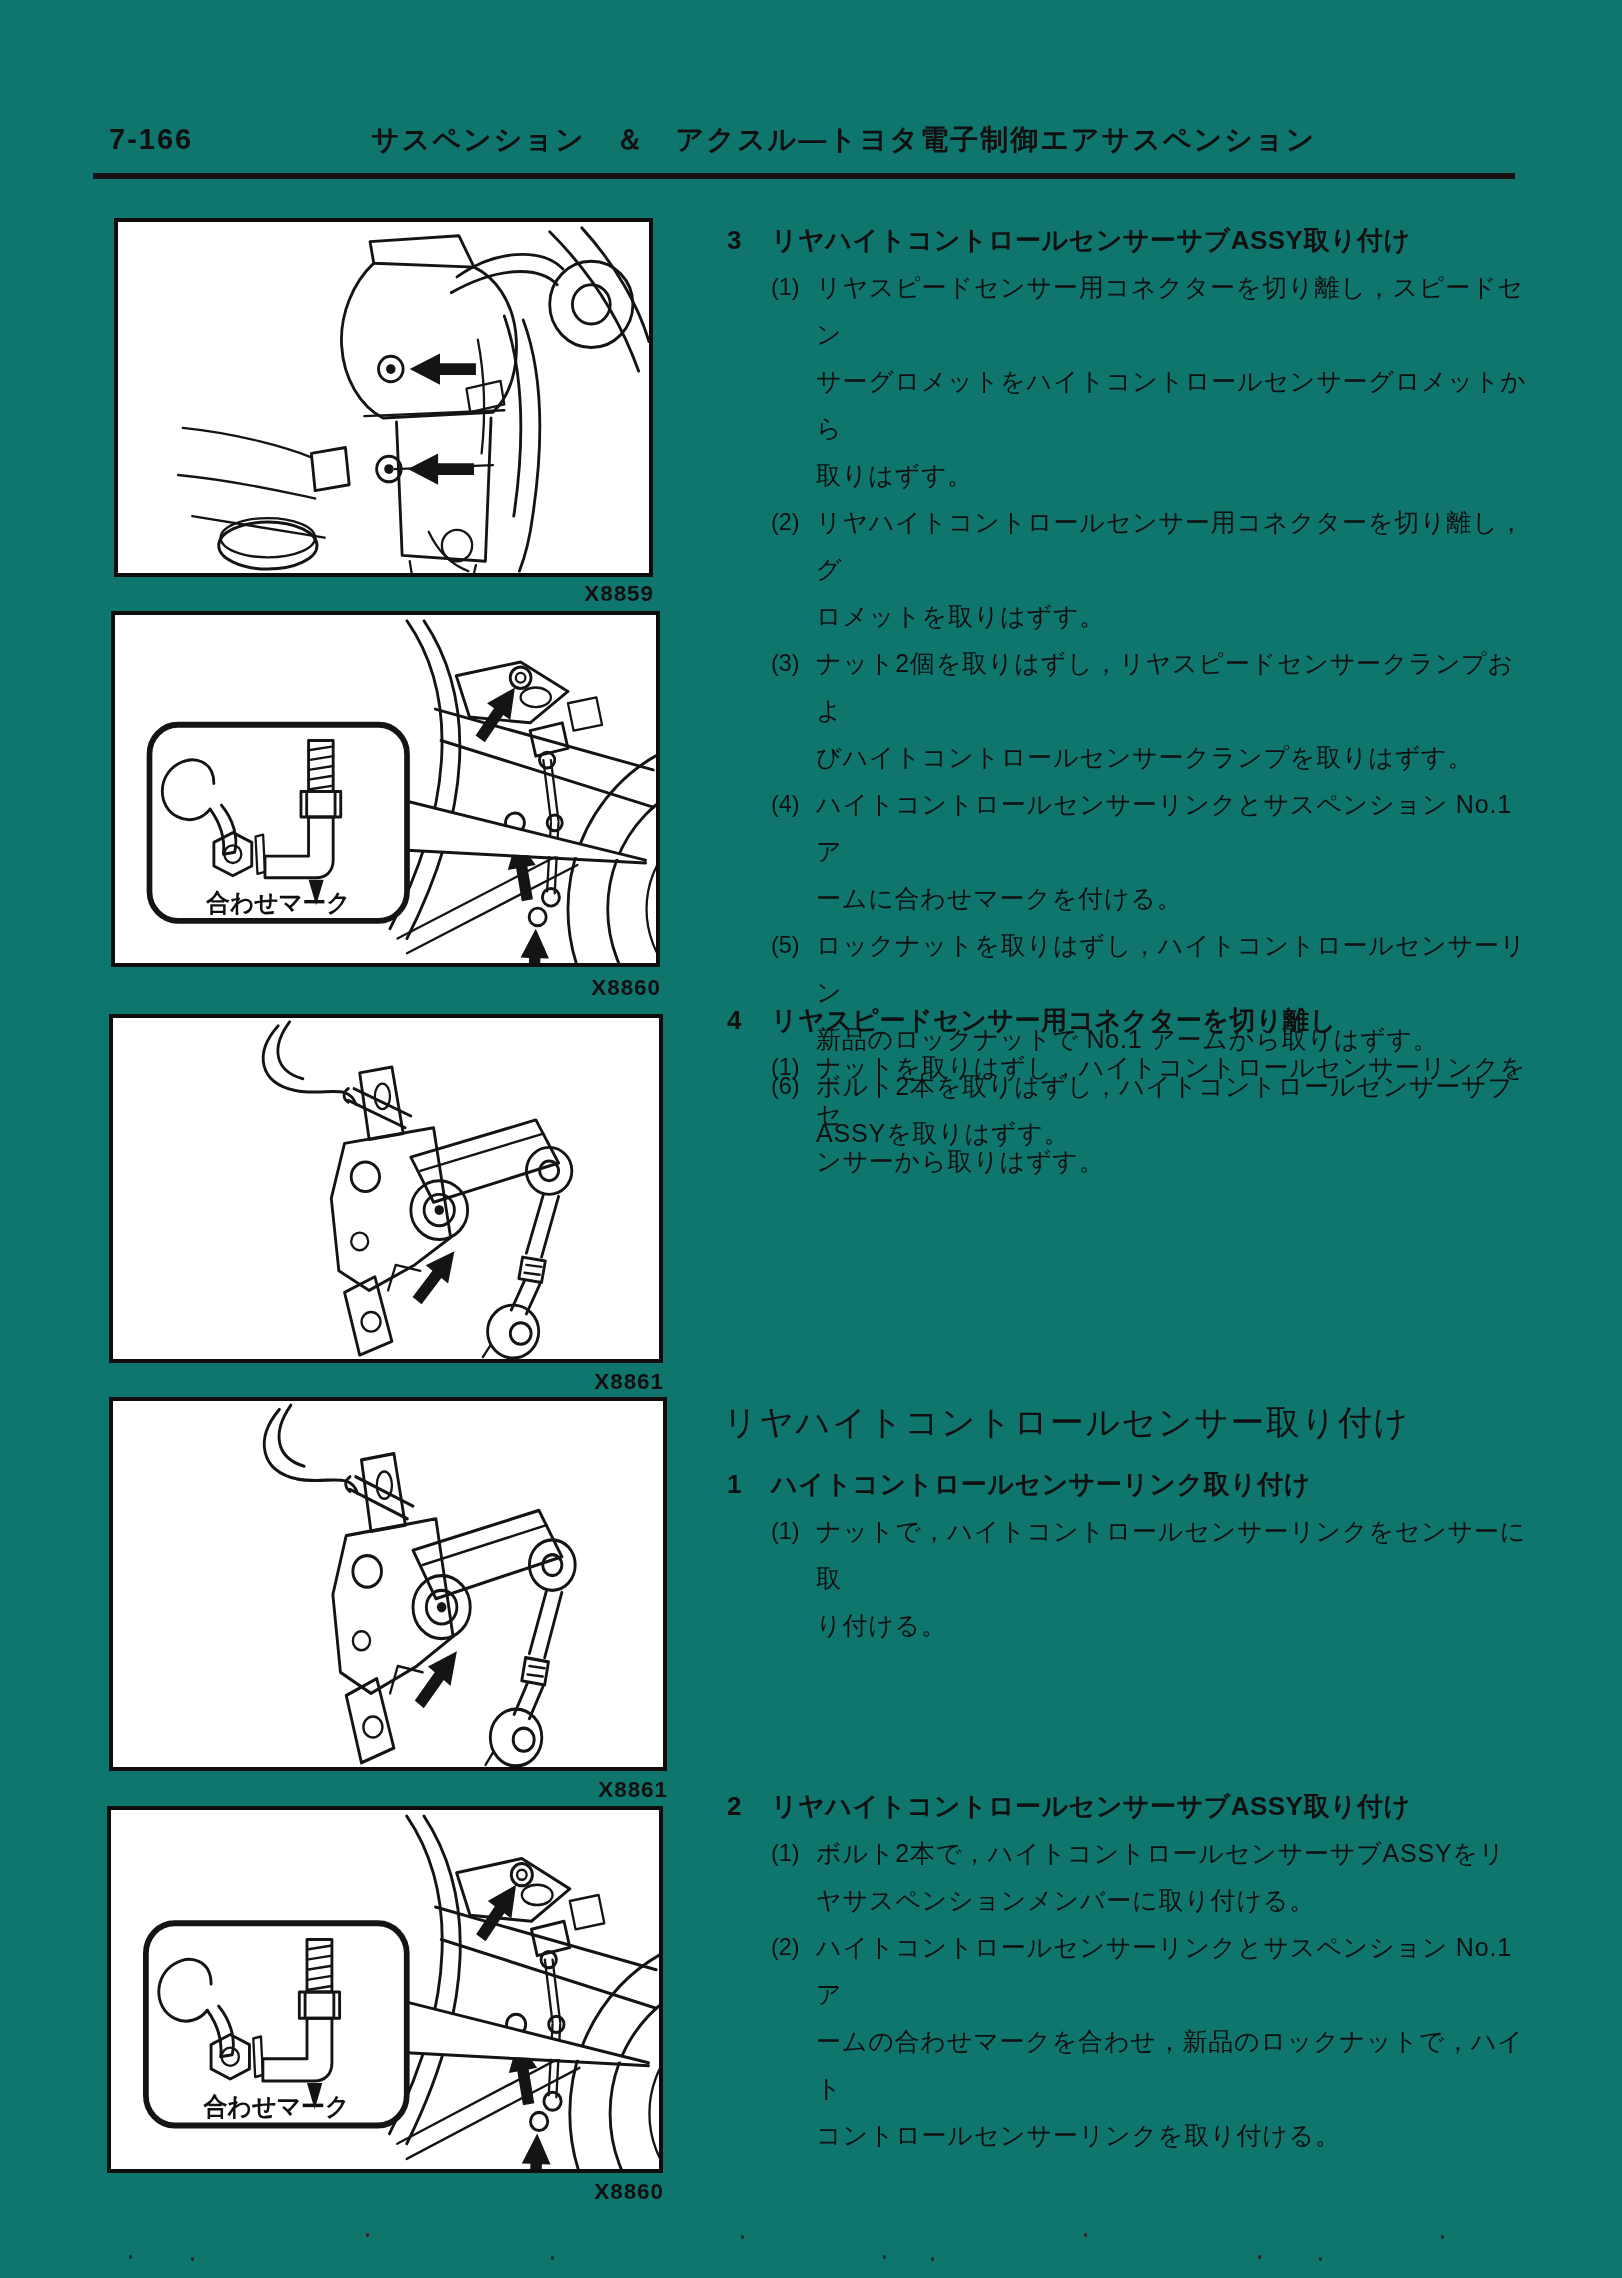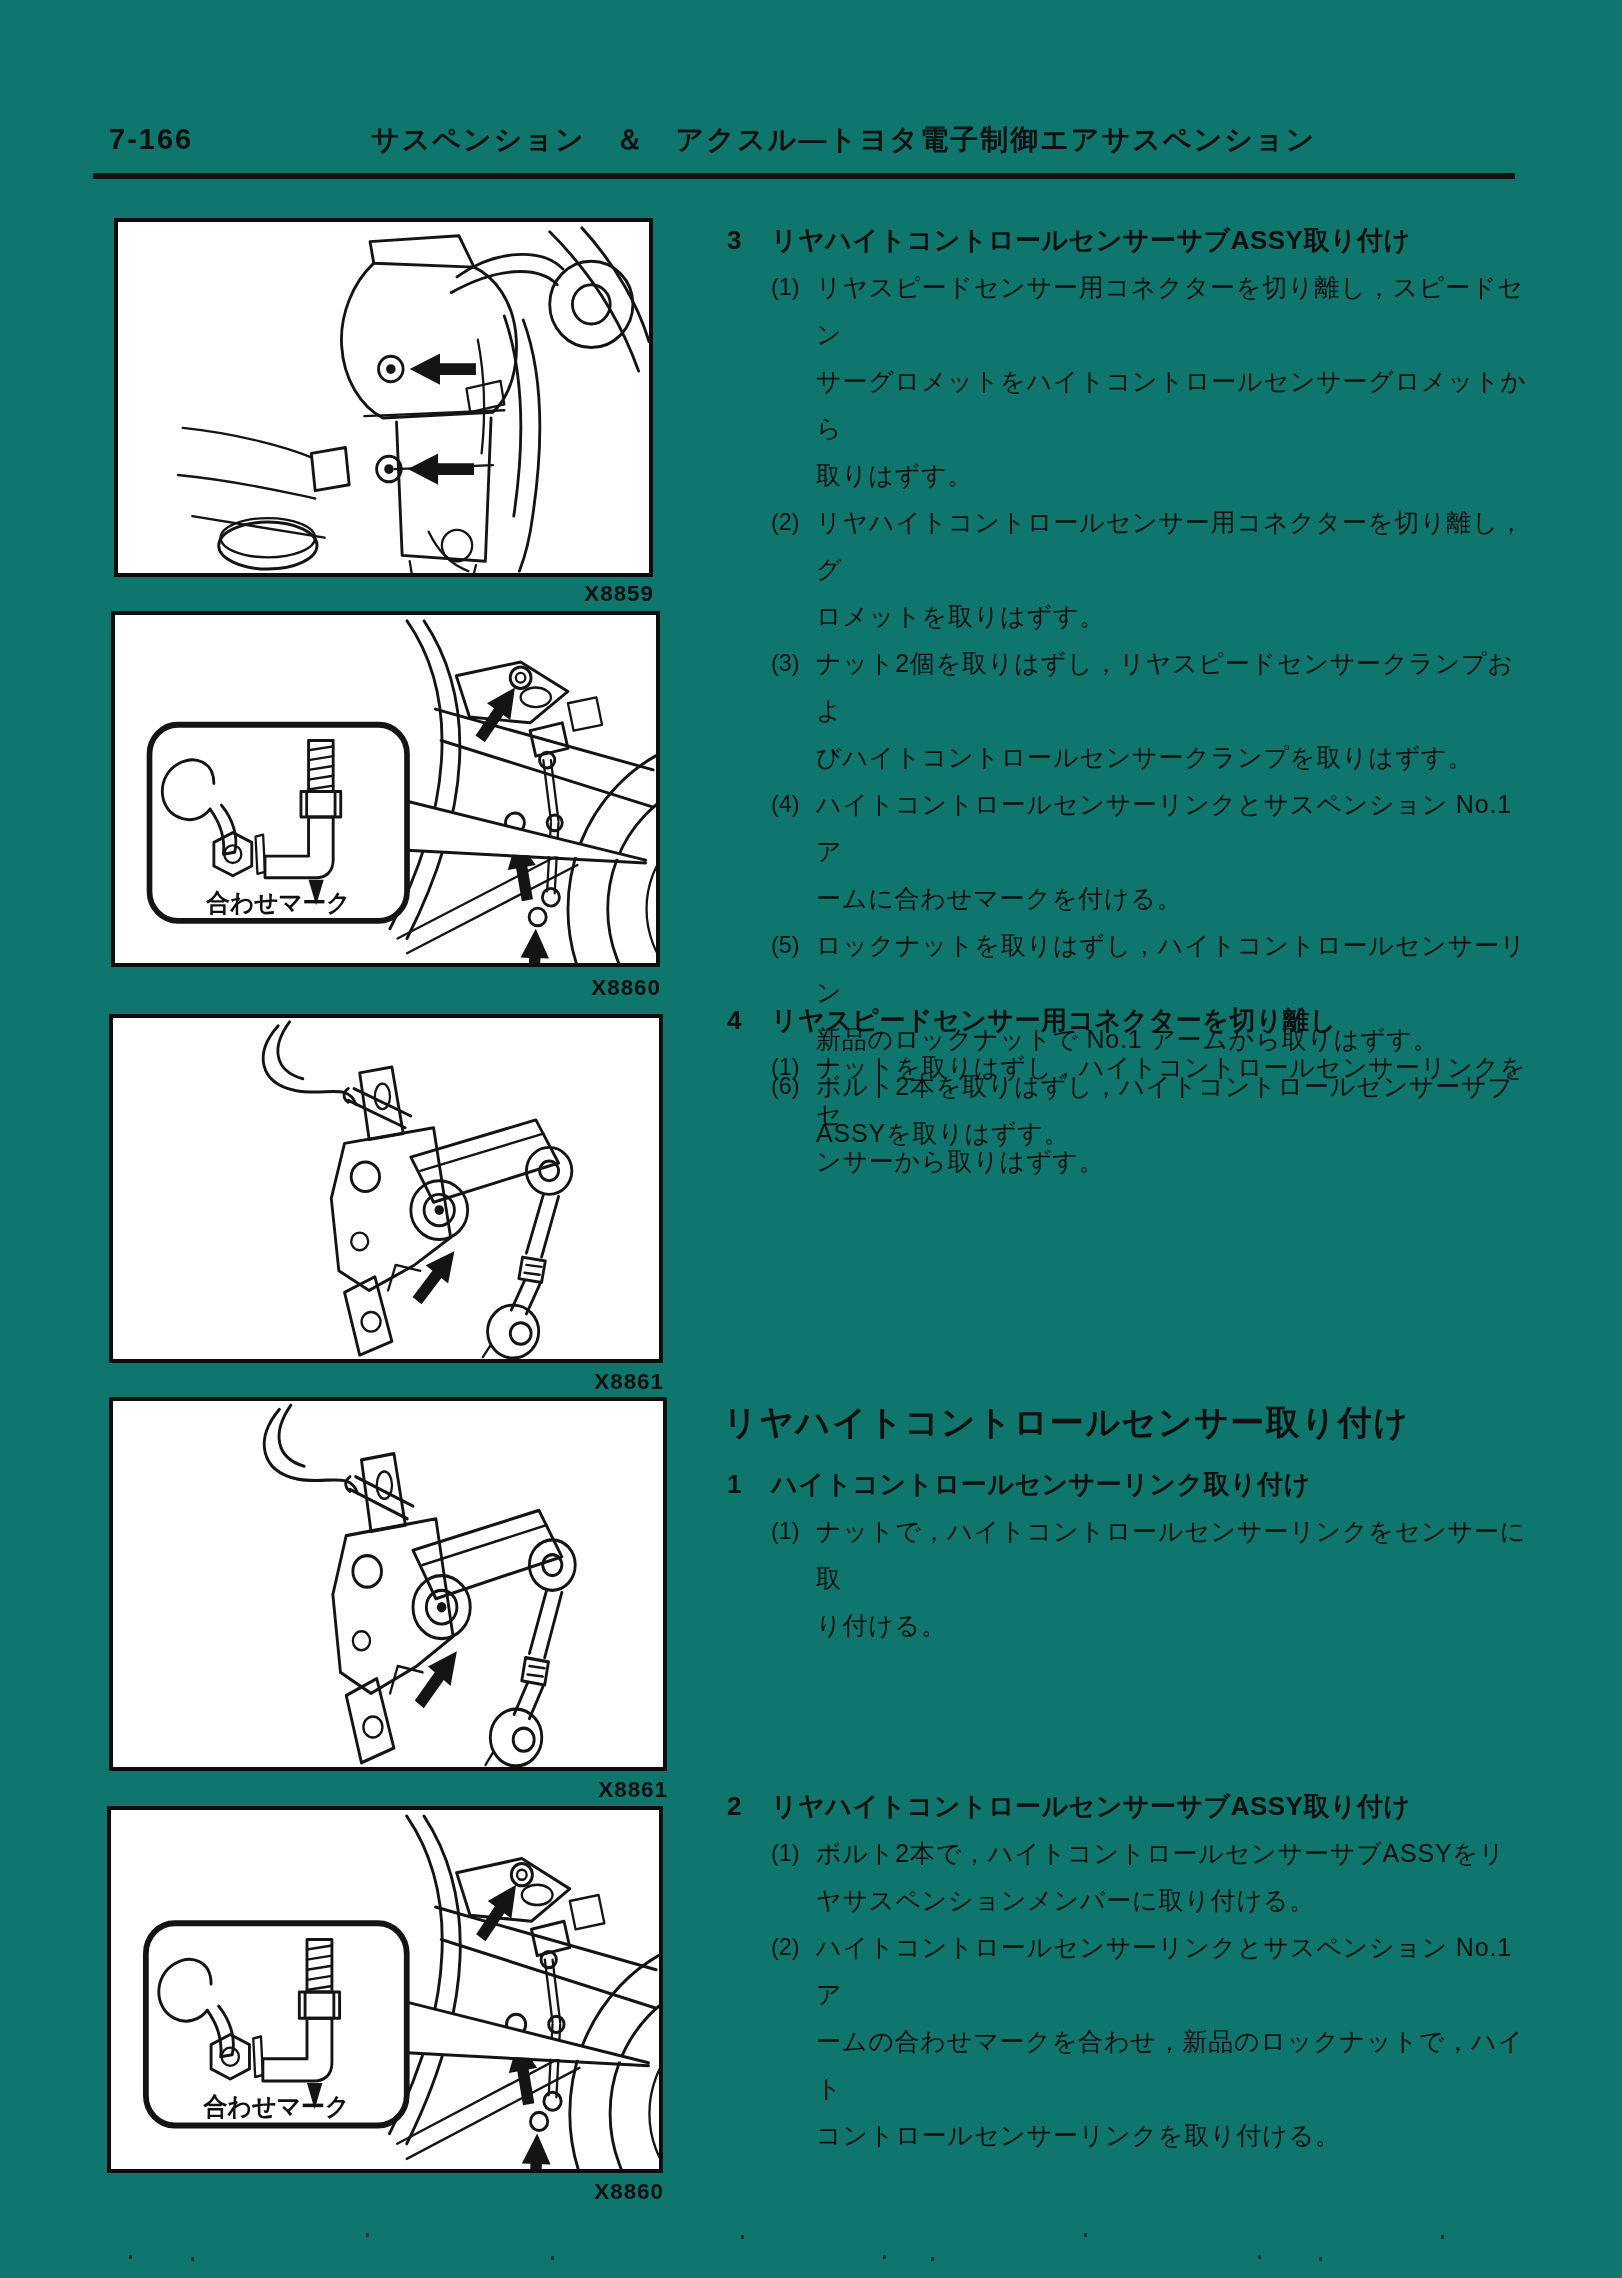--- a/index.html
+++ b/index.html
@@ -23,21 +23,21 @@
   .wfill{fill:#ffffff;}
   .inset-text{font-size:25px;font-weight:bold;fill:#101010;stroke:none;
               font-family:"Liberation Sans","DejaVu Sans",sans-serif;}
   
   .section{position:absolute;left:727px;width:809px;}
   .shead{display:flex;font-size:26px;font-weight:bold;line-height:47px;letter-spacing:0.5px;}
   .snum{width:44px;flex:0 0 44px;}
   .item{display:flex;font-size:25px;line-height:47px;}
   .inum{margin-left:44px;width:45px;flex:0 0 45px;font-size:23.4px;}
   .itext{white-space:pre-line;letter-spacing:0.8px;}
-  .bigtitle{position:absolute;left:723px;top:1397px;font-size:34px;font-weight:bold;
+  .bigtitle{position:absolute;left:723px;top:1397px;font-size:34px;font-weight:normal;
             letter-spacing:1.5px;line-height:51px;white-space:nowrap;text-align:right;}
   
   .speck{position:absolute;background:#2a2a2a;width:2.9px;height:3.9px;border-radius:1px;}
 </style>
 </head>
 <body>
 
 <div class="page">
 
   <div class="pageno">7-166</div>

